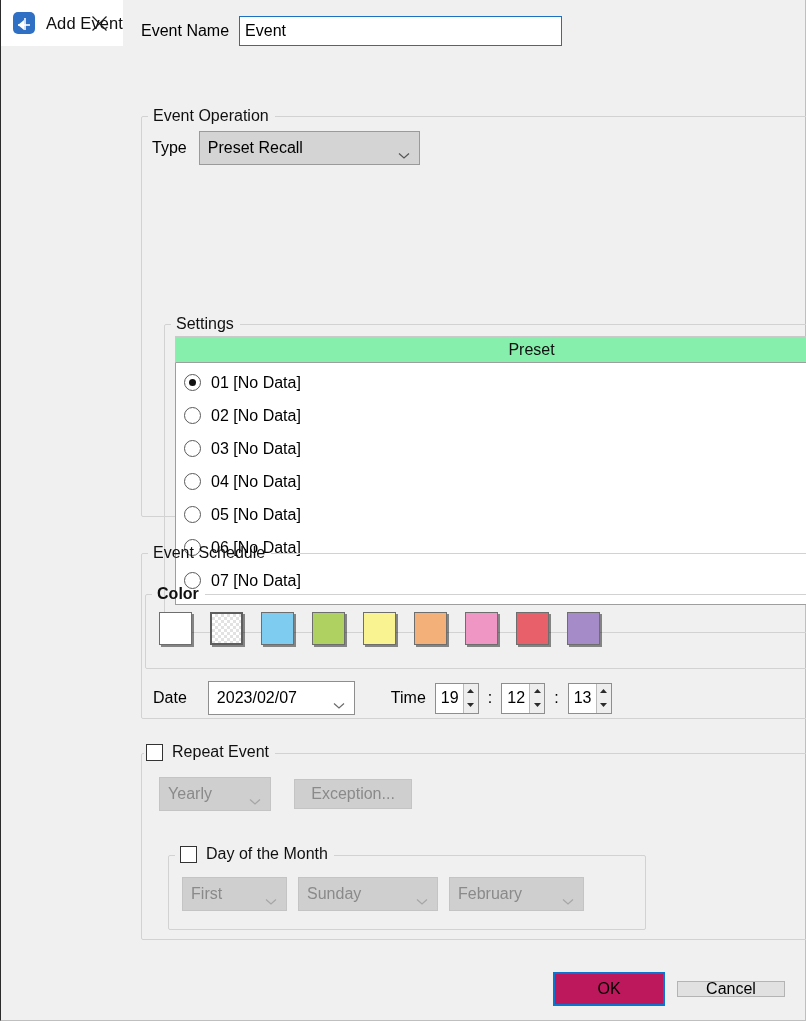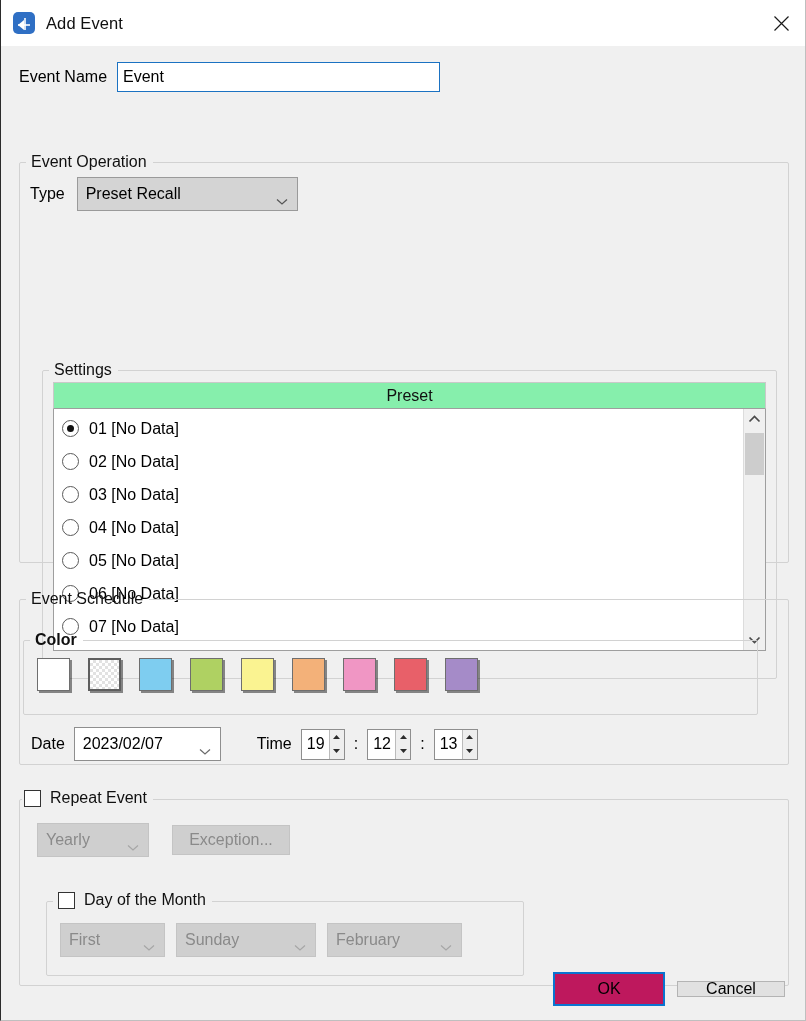--- a/index.html
+++ b/index.html
@@ -16,21 +16,21 @@
     -webkit-font-smoothing: antialiased;
   }
   .window {
     position: relative;
     width: 806px; height: 1021px;
     background: #f0f0f0;
     border-left: 1px solid #2b2b2b;
     border-right: 1px solid #bfbfbf;
     border-bottom: 1px solid #bfbfbf;
     display: flex;
-    flex-direction: column;
+    flex-direction: row;
   }
 
   
   .titlebar {
     height: 46px;
     background: #ffffff;
     display: flex;
     align-items: center;
     flex: 0 0 auto;
     position: relative;
@@ -243,21 +243,21 @@
 
   .datetime-row {
     position: absolute;
     left: 30px; top: 681px;
     display: flex;
     align-items: center;
   }
   .lbl-date, .lbl-time { font-size: 16px; }
   .lbl-time { margin-left: 36px; }
   #combo-date {
-    margin-left: 9px;
+    margin-left: 21px;
     width: 147px;
     height: 30px;
     background: #ffffff;
     border: 1px solid #8e8e8e;
     color: #000;
   }
   .colon { margin: 0 9px; font-size: 16px; }
 
   .spin {
     width: 44px; height: 31px;

